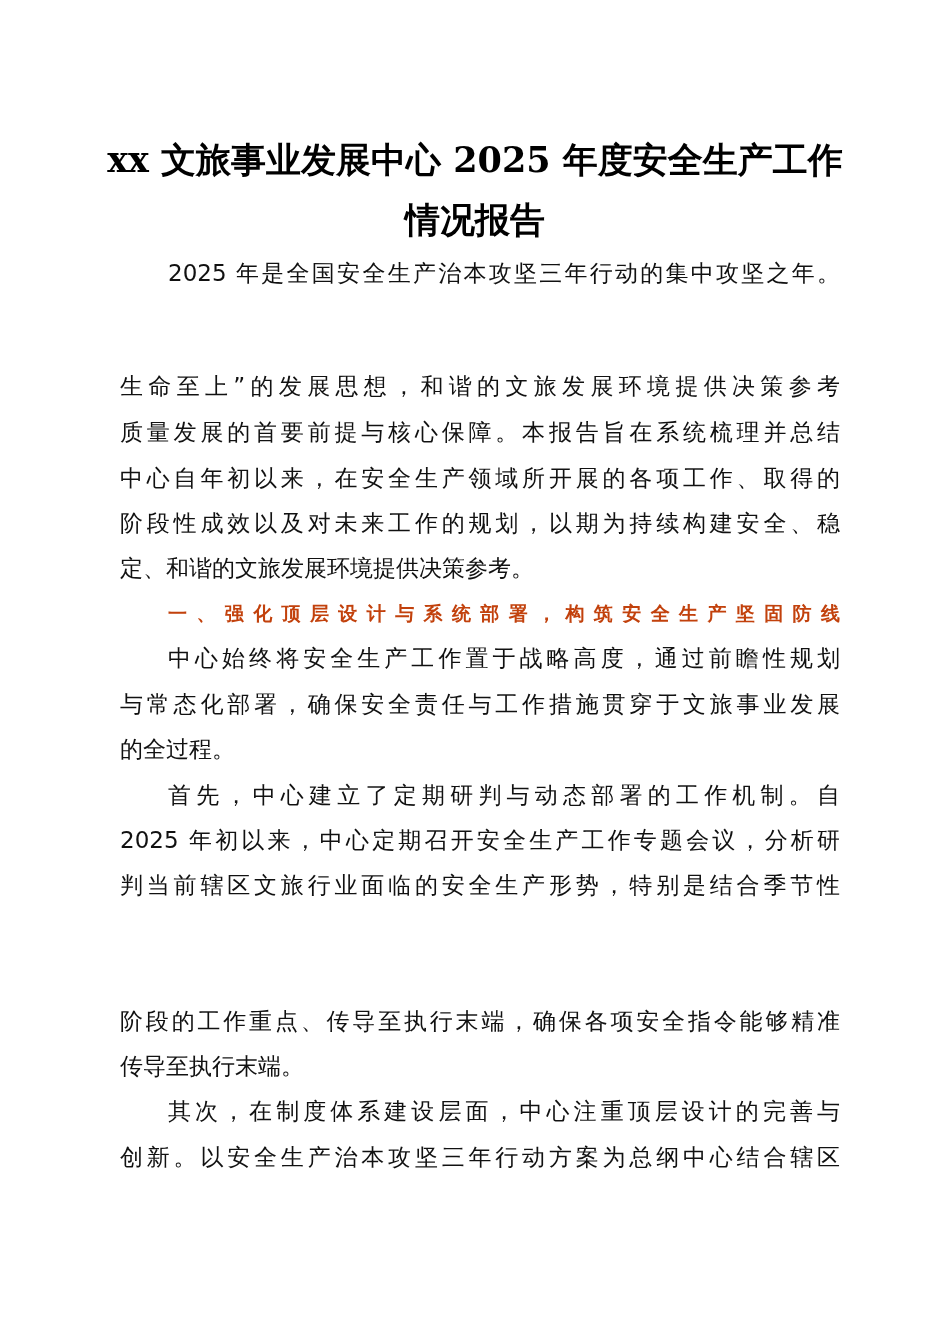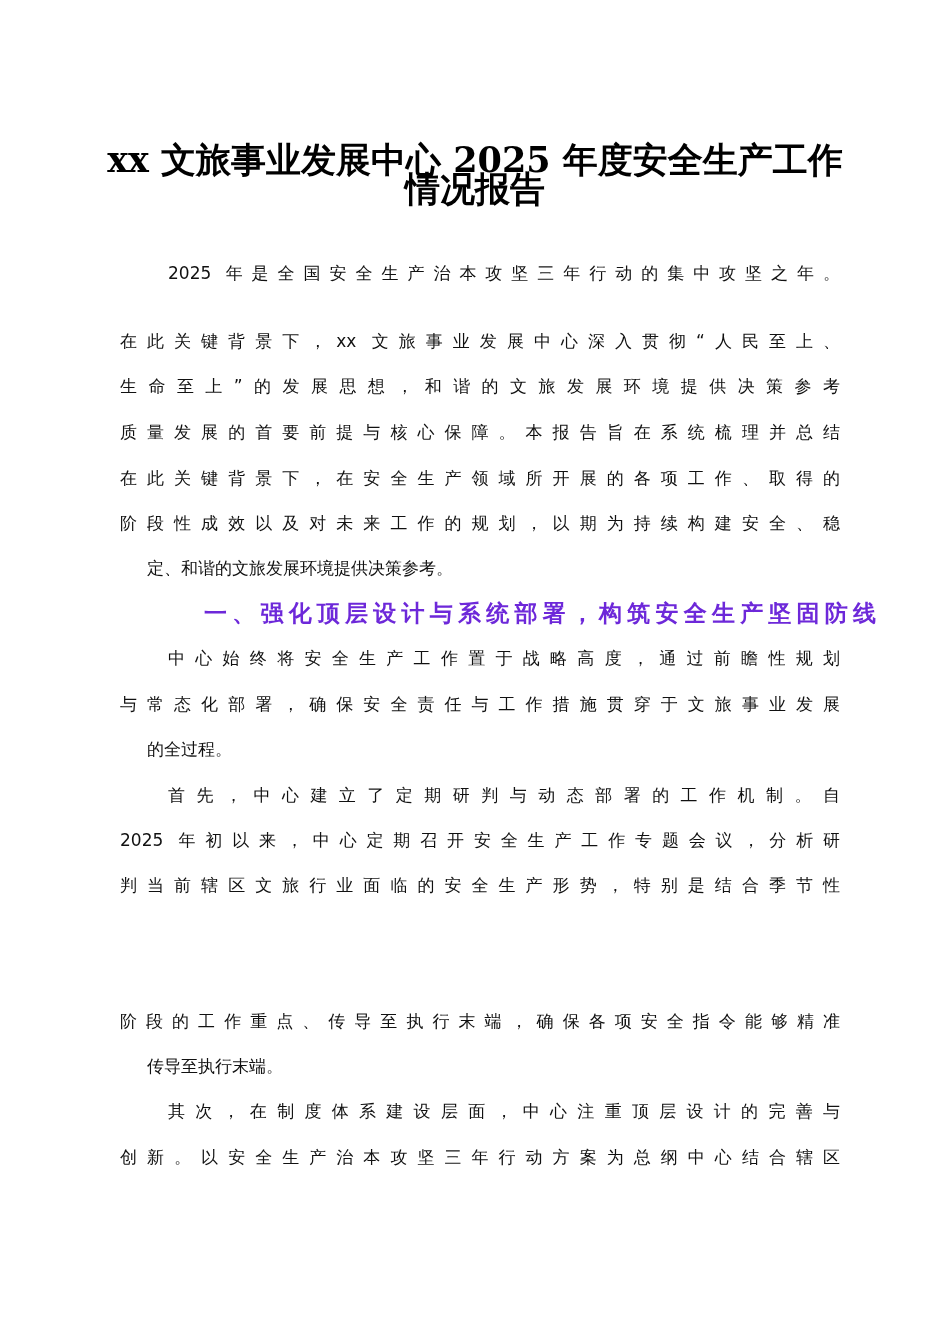--- a/index.html
+++ b/index.html
@@ -28,70 +28,67 @@
       width: 750px;
       text-align: center;
       font-family: "DejaVu Serif", "Liberation Serif", serif;
       font-weight: bold;
       font-size: 35px;
       line-height: 48px;
       letter-spacing: 0px;
       white-space: nowrap;
     }
     .title.l1 { top: 136px; }
-    .title.l2 { top: 168px; font-family: Liberation Mono, monospace; }
+    .title.l2 { top: 196px; }
     .line {
       position: absolute;
       left: 120px;
       width: 720px;
       font-family: "DejaVu Sans", "Liberation Sans", sans-serif;
-      font-size: 17px;
+      font-size: 23px;
       line-height: 30px;
       white-space: nowrap;
       text-align: justify;
       text-align-last: justify;
       font-weight: normal;
       color: #111111;
     }
     .line.last {
       text-align-last: left;
-      margin-left: 27px;
     }
     .line.indent {
       left: 168px;
       width: 672px;
     }
     .heading {
       position: absolute;
       left: 168px;
       width: 672px;
       font-family: "DejaVu Sans", "Liberation Sans", sans-serif;
       font-weight: bold;
-      font-size: 23px;
+      font-size: 19px;
       line-height: 30px;
       white-space: nowrap;
       text-align: justify;
       text-align-last: justify;
-      color: #6d28d9;
-      margin-left: 36px;
+      color: #c2410c;
     }
   </style>
 </head>
 <body>
 
 <div class="page">
 
   <div class="title l1">xx 文旅事业发展中心 2025 年度安全生产工作</div>
   <div class="title l2">情况报告</div>
 
   <div class="line indent" style="top:258px">2025 年是全国安全生产治本攻坚三年行动的集中攻坚之年。</div>
-  <div class="line" style="top:326px">在此关键背景下，xx 文旅事业发展中心深入贯彻“人民至上、</div>
   <div class="line" style="top:371px">生命至上”的发展思想，和谐的文旅发展环境提供决策参考</div>
   <div class="line" style="top:417px">质量发展的首要前提与核心保障。本报告旨在系统梳理并总结</div>
-  <div class="line" style="top:463px">在此关键背景下，在安全生产领域所开展的各项工作、取得的</div>
+  <div class="line" style="top:463px">中心自年初以来，在安全生产领域所开展的各项工作、取得的</div>
   <div class="line" style="top:508px">阶段性成效以及对未来工作的规划，以期为持续构建安全、稳</div>
   <div class="line last" style="top:553px">定、和谐的文旅发展环境提供决策参考。</div>
 
   <div class="heading" style="top:598px">一、强化顶层设计与系统部署，构筑安全生产坚固防线</div>
 
   <div class="line indent" style="top:643px">中心始终将安全生产工作置于战略高度，通过前瞻性规划</div>
   <div class="line" style="top:689px">与常态化部署，确保安全责任与工作措施贯穿于文旅事业发展</div>
   <div class="line last" style="top:734px">的全过程。</div>
 
   <div class="line indent" style="top:780px">首先，中心建立了定期研判与动态部署的工作机制。自</div>

